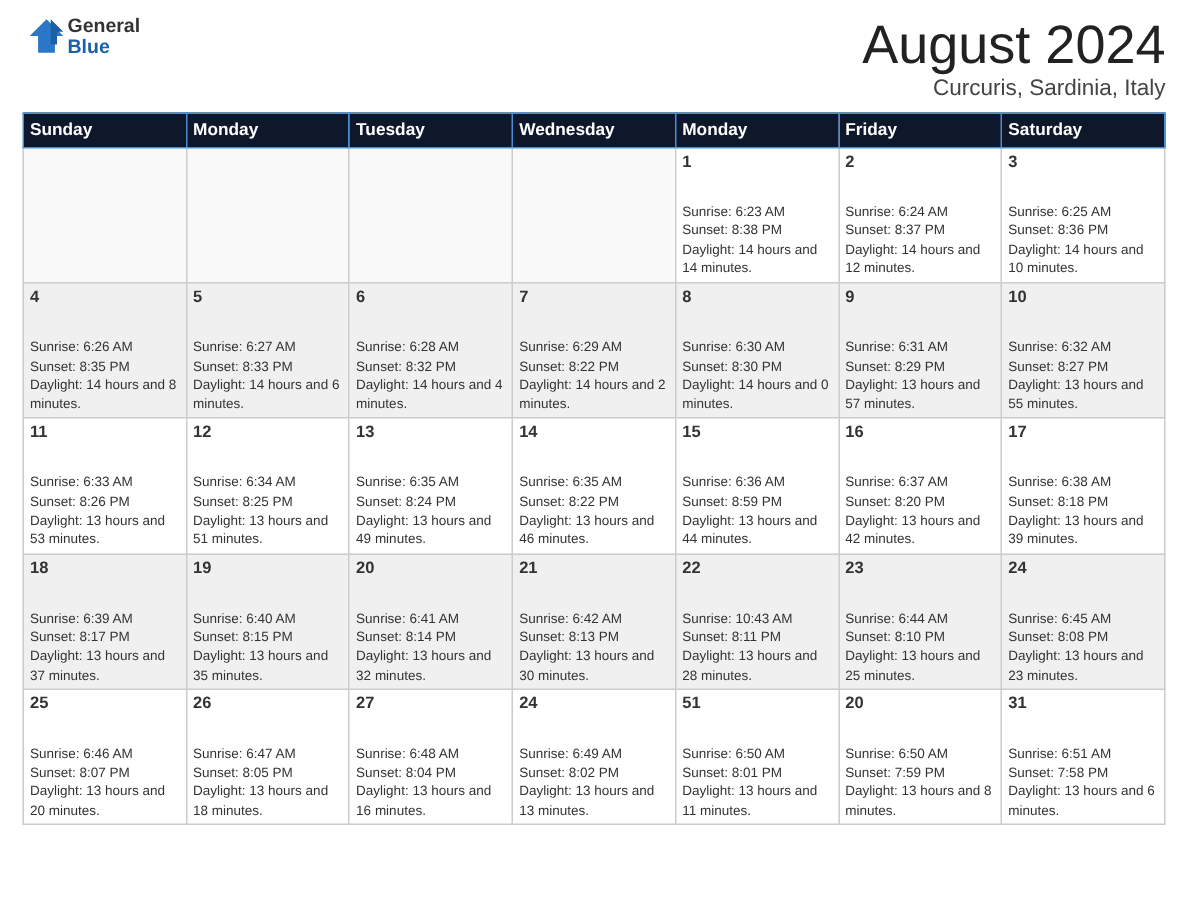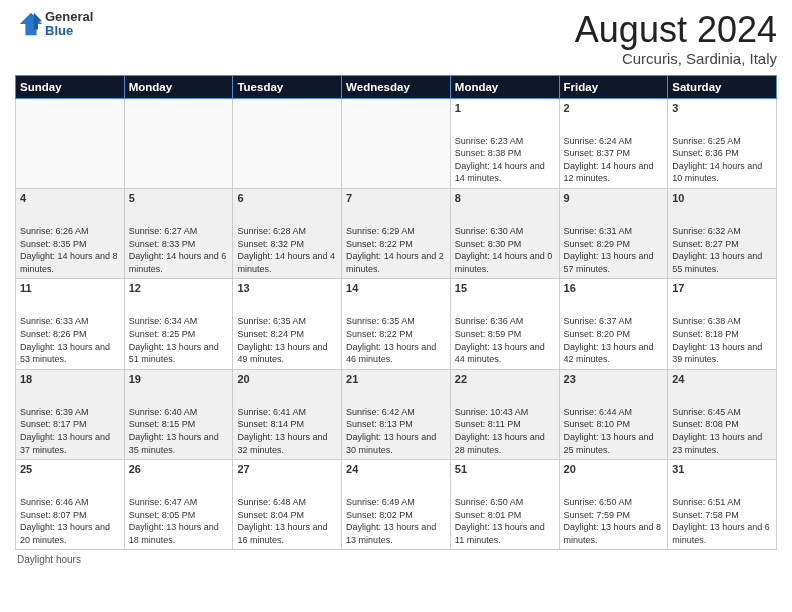--- a/index.html
+++ b/index.html
@@ -336,14 +336,13 @@
           <td>
             <span class="day-num">31</span>
             <div class="day-info">Sunrise: 6:51 AM
 Sunset: 7:58 PM
 Daylight: 13 hours and 6 minutes.</div>
           </td>
         </tr>
       </tbody>
   </table>
 
-  <div class="footer-note">Daylight hours</div>
 </div>
 
 </body></html>

